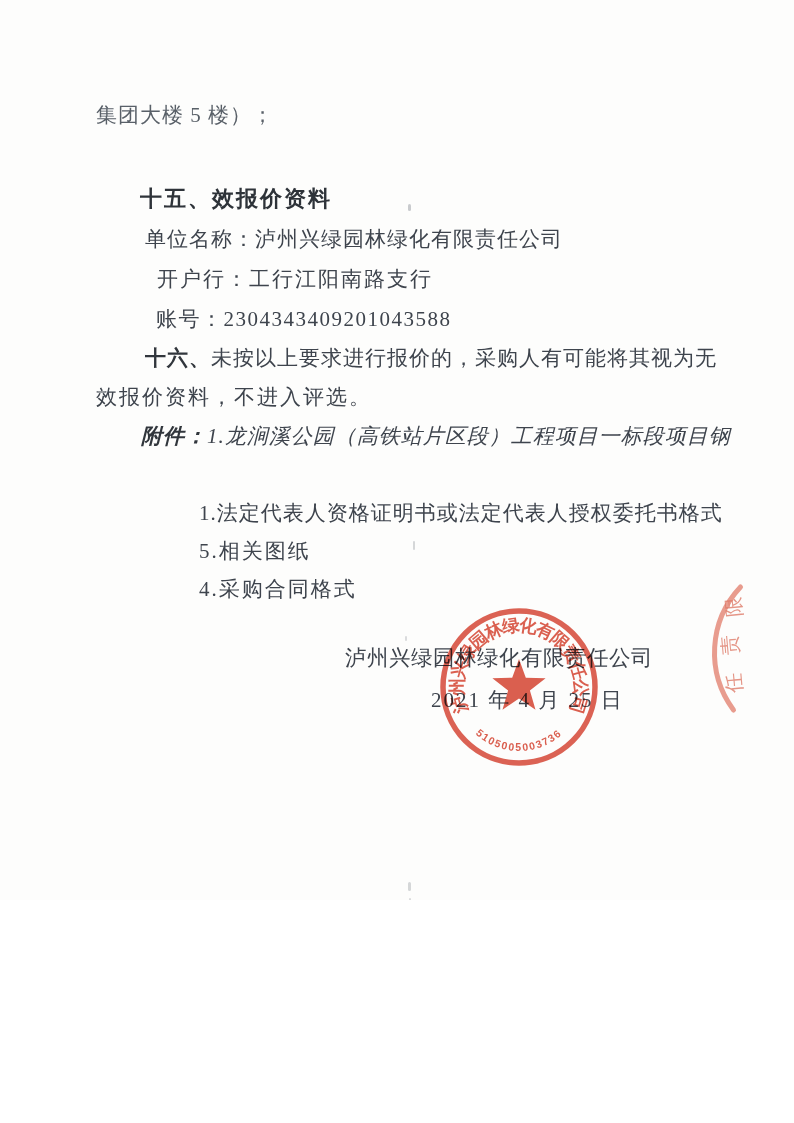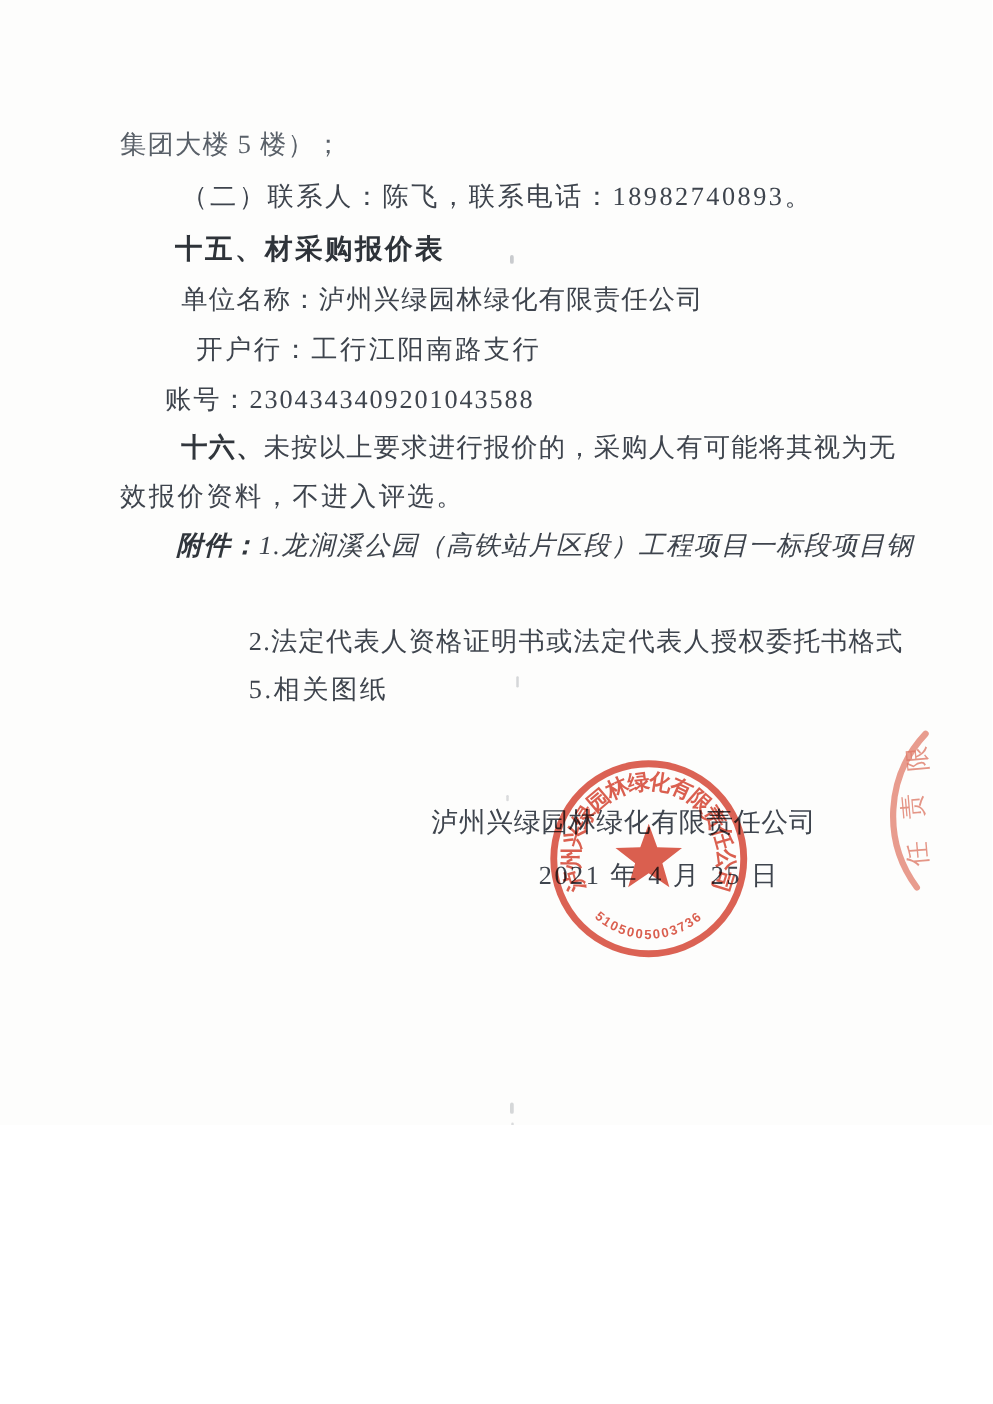--- a/index.html
+++ b/index.html
@@ -18,21 +18,21 @@
   }
   .hd-inline{
     font-family:"Liberation Sans","DejaVu Sans",sans-serif;
     font-weight:700;color:#31363c;
   }
   .l1{left:96px;top:101px;}
   .l2{left:145px;top:143px;letter-spacing:2px;}
   .l3{left:140px;top:184px;font-size:22px;}
   .l4{left:145px;top:225px;}
   .l5{left:157px;top:265px;letter-spacing:2px;}
-  .l6{left:132px;top:305px;letter-spacing:1.5px;}
+  .l6{left:156px;top:305px;letter-spacing:1.5px;}
   .l7{left:145px;top:344px;}
   .l8{left:96px;top:383px;letter-spacing:2px;}
   .l9{left:141px;top:422px;font-style:italic;}
   .l10{left:96px;top:461px;letter-spacing:2px;}
   .l11{left:199px;top:499px;}
   .l12{left:199px;top:537px;letter-spacing:2px;}
   .l13{left:199px;top:575px;letter-spacing:2px;}
   .sig-company{left:345px;top:643px;font-size:21.5px;letter-spacing:0.5px;}
   .sig-date{left:431px;top:686px;letter-spacing:2px;}
   .footer{
@@ -48,34 +48,34 @@
   .sp3{left:405px;top:636px;width:2px;height:5px;opacity:.3;}
   .sp4{left:408px;top:882px;width:3px;height:9px;opacity:.35;}
   .sp5{left:409px;top:898px;width:2px;height:5px;opacity:.3;}
 </style>
 </head>
 <body>
 
 <div class="page">
 
   <div class="line l1 faded">集团大楼 5 楼）；</div>
-  <div class="line l2">（二）联系人：陈飞，联系电话：18982740893。</div>
-  <div class="line l3 hd">十五、材采购报价表</div>
+  <div class="line l3 hd">十五、效报价资料</div>
   <div class="line l4">单位名称：泸州兴绿园林绿化有限责任公司</div>
   <div class="line l5">开户行：工行江阳南路支行</div>
   <div class="line l6">账号：2304343409201043588</div>
   <div class="line l7">
     <span class="hd-inline">十六、</span><span>未按以上要求进行报价的，采购人有可能将其视为无</span>
   </div>
   <div class="line l8">效报价资料，不进入评选。</div>
   <div class="line l9">
     <span class="hd-inline">附件：</span><span>1.龙涧溪公园（高铁站片区段）工程项目一标段项目钢</span>
   </div>
-  <div class="line l11">2.法定代表人资格证明书或法定代表人授权委托书格式</div>
+  <div class="line l11">1.法定代表人资格证明书或法定代表人授权委托书格式</div>
   <div class="line l12">5.相关图纸</div>
+  <div class="line l13">4.采购合同格式</div>
 
   <div class="line sig-company">泸州兴绿园林绿化有限责任公司</div>
   <div class="line sig-date">2021 年 4 月 25 日</div>
 
   <svg class="seal" width="172" height="172" viewBox="0 0 172 172">
     <circle cx="86" cy="86" r="76" fill="none" stroke="#d5402e" stroke-width="5.5" stroke-opacity="0.88"></circle>
     <defs>
       <path id="sealTopArc" d="M 35.2,109.7 A 56,56 0 1 1 136.8,109.7" fill="none"></path>
       <path id="sealBottomArc" d="M 31.7,119.9 A 64,64 0 0 0 140.3,119.9" fill="none"></path>
     </defs>

